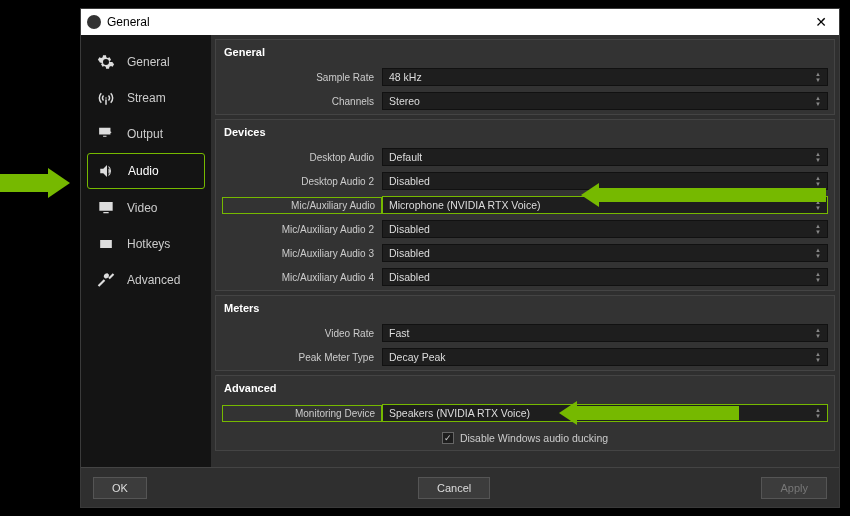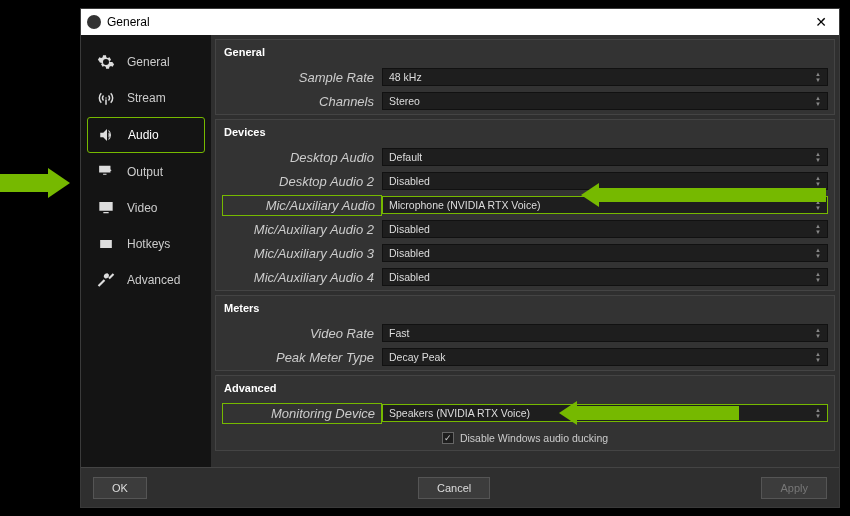--- a/index.html
+++ b/index.html
@@ -15,21 +15,21 @@
   .body { flex:1; display:flex; background:#1e1e1e; }
   .sidebar { width:130px; background:#141414; padding:10px 6px; display:flex; flex-direction:column; gap:2px; }
   .side-item { display:flex; align-items:center; gap:10px; color:#ccc; font-size:12px; padding:8px 8px; border-radius:3px; cursor:pointer; }
   .side-item.active { border:1.5px solid #76b900; color:#fff; }
   .side-item .ic { width:22px; height:18px; display:flex; align-items:center; justify-content:center; }
   .side-item svg { fill:#ddd; }
   .content { flex:1; background:#2f2f2f; overflow:auto; position:relative; }
   .group { border:1px solid #444; margin:4px; background:#333; }
   .group-title { color:#fff; font-size:11px; font-weight:bold; padding:6px 8px; }
   .row { display:flex; align-items:center; height:22px; margin:2px 6px; }
-  .row-label { width:160px; text-align:right; color:#ccc; font-size:13px; padding-right:8px;font-style:italic; }
+  .row-label { width:160px; text-align:right; color:#ccc; font-size:10px; padding-right:8px; }
   .row-label.hl { border:1px solid #76b900; padding:2px 6px; text-align:right; }
   .row-field { flex:1; background:#1e1e1e; border:1px solid #111; height:18px; color:#ddd; font-size:10.5px; padding:6px 6px; display:flex; align-items:center; justify-content:space-between; position:relative; }
   .row-field.hl { border:1.5px solid #76b900; }
   .spinners { display:flex; flex-direction:column; font-size:6px; color:#888; line-height:6px; }
   .checkbox-row { display:flex; align-items:center; justify-content:center; color:#ccc; font-size:10.5px; padding:6px 0; gap:6px; }
   .checkbox { width:12px; height:12px; background:#1e1e1e; border:1px solid #666; display:flex; align-items:center; justify-content:center; color:#ccc; font-size:9px; }
   .footer { height:40px; background:#2f2f2f; border-top:1px solid #444; display:flex; align-items:center; justify-content:space-between; gap:8px; padding:0 12px; }
   .btn { background:#3c3c3c; border:1px solid #555; color:#ddd; font-size:11px; padding:4px 18px; cursor:pointer; }
   .btn.disabled { color:#777; }
   .h-arrow { position:absolute; height:18px; z-index:50; display:flex; align-items:center; }
@@ -65,35 +65,35 @@
         <span>General</span>
       </div>
       <div class="side-item">
         <span class="ic">
             <svg viewBox="0 0 24 24" width="18" height="18">
               <path d="M5 5a10 10 0 000 14l1.4-1.4a8 8 0 010-11.2zM19 5l-1.4 1.4a8 8 0 010 11.2L19 19a10 10 0 000-14zM8 8a6 6 0 000 8l1.4-1.4a4 4 0 010-5.2zM16 8l-1.4 1.4a4 4 0 010 5.2L16 16a6 6 0 000-8zM11 12a1 1 0 102 0 1 1 0 00-2 0zm0 2h2v7h-2z"></path>
             </svg>
           </span>
         <span>Stream</span>
       </div>
+      <div class="side-item">
+        <span class="ic">
+            <svg viewBox="0 0 24 24" width="20" height="16">
+              <path d="M2 3h20v12H2zM9 17h6v2H9zM20 8l4 3-4 3v-2h-3v-2h3z" transform="scale(0.85)"></path>
+            </svg>
+          </span>
+        <span>Output</span>
+      </div>
       <div class="side-item active">
         <span class="ic">
             <svg viewBox="0 0 24 24" width="20" height="18">
               <path d="M3 9v6h4l5 5V4L7 9H3zm13 3a4 4 0 00-2-3.5v7A4 4 0 0016 12zm-2-7v2a7 7 0 010 10v2a9 9 0 000-14z"></path>
             </svg>
           </span>
         <span>Audio</span>
-      </div>
-      <div class="side-item">
-        <span class="ic">
-            <svg viewBox="0 0 24 24" width="20" height="16">
-              <path d="M2 3h20v12H2zM9 17h6v2H9zM20 8l4 3-4 3v-2h-3v-2h3z" transform="scale(0.85)"></path>
-            </svg>
-          </span>
-        <span>Output</span>
       </div>
       <div class="side-item">
         <span class="ic">
             <svg viewBox="0 0 24 24" width="20" height="16">
               <path d="M2 3h20v13H2zM8 18h8v2H8z"></path>
             </svg>
           </span>
         <span>Video</span>
       </div>
       <div class="side-item">

